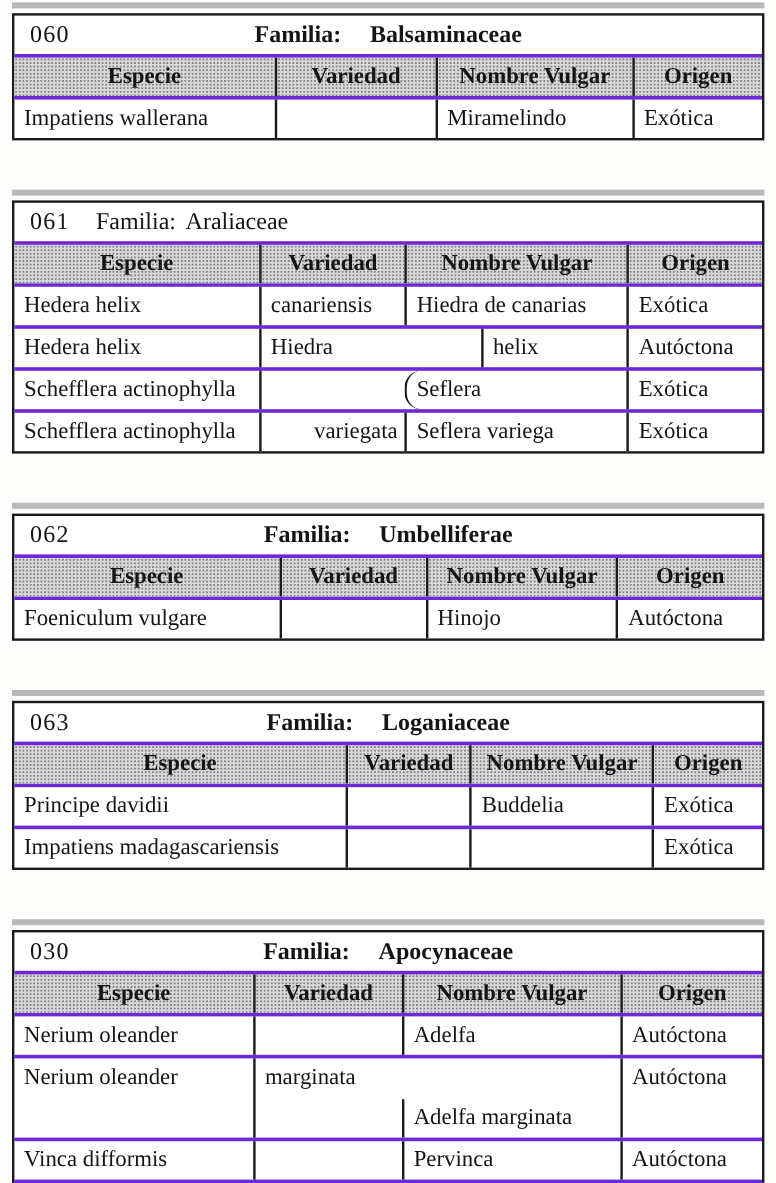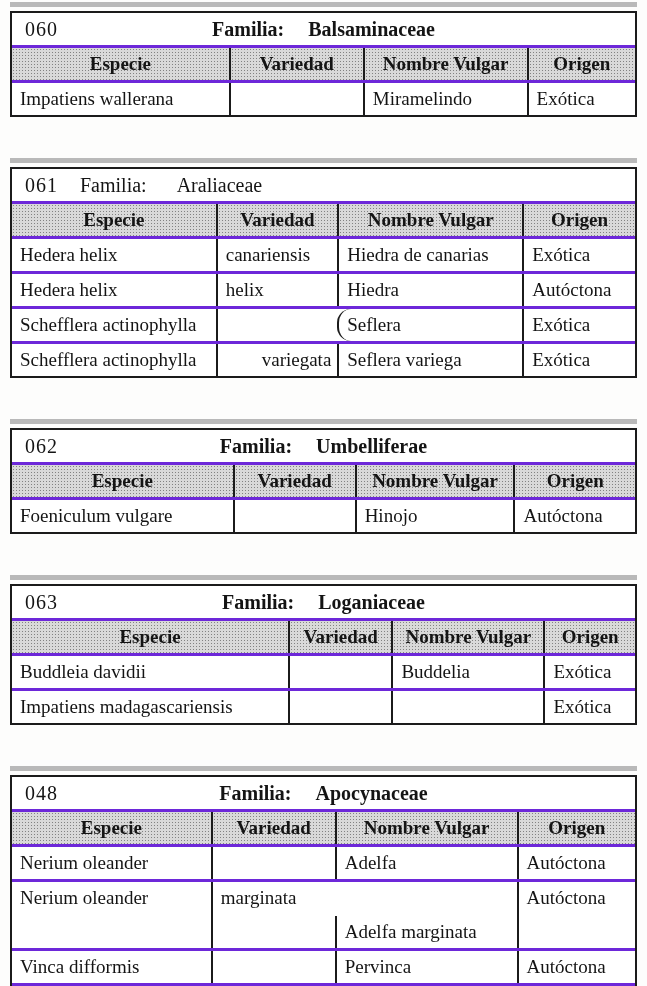--- a/index.html
+++ b/index.html
@@ -40,21 +40,21 @@
   .code {
     position: absolute;
     left: 13px; top: 4px;
     font-weight: normal;
     letter-spacing: 1px;
   }
   .family-group { display: block; text-align: center; }
   .title-row.bold .family-group { font-weight: bold; }
   .fam-name { margin-left: 24px; }
   .title-row.left .family-group { text-align: left; padding-left: 56px; }
-  .title-row.left .fam-name { margin-left: 30px; }
+  .title-row.left .fam-name { margin-left: 8px; }
 
   
   .header-row .cell {
     font-weight: bold;
     text-align: center;
     background-color: #d9d9d9;
     background-image: radial-gradient(circle, #828282 0.8px, rgba(0,0,0,0) 0.95px);
     background-size: 3px 3px;
   }
 
@@ -108,22 +108,22 @@
             <div class="cell" style="width: 18.1%;">Origen</div>
           </div>
           <div class="trow data-row">
             <div class="cell" style="width: 32.7%;">Hedera helix</div>
             <div class="cell" style="width: 19.5%;">canariensis</div>
             <div class="cell" style="width: 29.7%;">Hiedra de canarias</div>
             <div class="cell" style="width: 18.1%;">Exótica</div>
           </div>
           <div class="trow data-row">
             <div class="cell" style="width: 32.7%;">Hedera helix</div>
+            <div class="cell" style="width: 29.7%;">Hiedra</div>
             <div class="cell" style="width: 19.5%;">helix</div>
-            <div class="cell" style="width: 29.7%;">Hiedra</div>
             <div class="cell" style="width: 18.1%;">Autóctona</div>
           </div>
           <div class="trow data-row">
             <div class="cell" style="width: 32.7%;">Schefflera actinophylla</div>
             <div class="cell" style="width: 19.5%;"></div>
             <div class="cell" style="width: 29.7%; border-radius: 14px;">Seflera</div>
             <div class="cell" style="width: 18.1%;">Exótica</div>
           </div>
           <div class="trow data-row">
             <div class="cell" style="width: 32.7%;">Schefflera actinophylla</div>
@@ -161,38 +161,38 @@
             <span class="code">063</span>
             <span class="family-group"><span class="fam-label">Familia:</span><span class="fam-name">Loganiaceae</span></span>
           </div>
           <div class="trow header-row">
             <div class="cell" style="width: 44.3%;">Especie</div>
             <div class="cell" style="width: 16.6%;">Variedad</div>
             <div class="cell" style="width: 24.4%;">Nombre Vulgar</div>
             <div class="cell" style="width: 14.7%;">Origen</div>
           </div>
           <div class="trow data-row">
-            <div class="cell" style="width: 44.3%;">Buddleia davidii</div>
+            <div class="cell" style="width: 44.3%;">Principe davidii</div>
             <div class="cell" style="width: 16.6%;"></div>
             <div class="cell" style="width: 24.4%;">Buddelia</div>
             <div class="cell" style="width: 14.7%;">Exótica</div>
           </div>
           <div class="trow data-row">
             <div class="cell" style="width: 44.3%;">Impatiens madagascariensis</div>
             <div class="cell" style="width: 16.6%;"></div>
             <div class="cell" style="width: 24.4%;"></div>
             <div class="cell" style="width: 14.7%;">Exótica</div>
           </div>
         </div>
       </section>
       <section class="table-block">
         <div class="scan-line"></div>
         <div class="ftable">
           <div class="title-row bold">
-            <span class="code">048</span>
+            <span class="code">030</span>
             <span class="family-group"><span class="fam-label">Familia:</span><span class="fam-name">Apocynaceae</span></span>
           </div>
           <div class="trow header-row">
             <div class="cell" style="width: 31.9%;">Especie</div>
             <div class="cell" style="width: 19.9%;">Variedad</div>
             <div class="cell" style="width: 29.2%;">Nombre Vulgar</div>
             <div class="cell" style="width: 19%;">Origen</div>
           </div>
           <div class="trow data-row">
             <div class="cell" style="width: 31.9%;">Nerium oleander</div>

